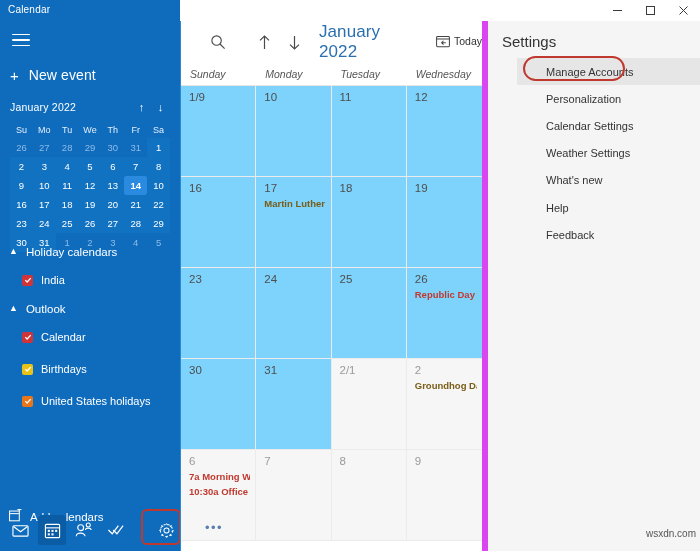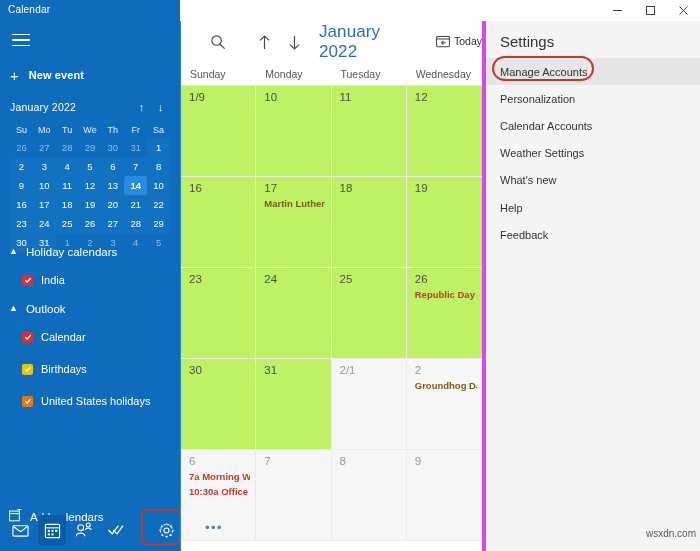--- a/index.html
+++ b/index.html
@@ -44,21 +44,21 @@
     display: flex; flex-direction: column; justify-content: center;
     gap: 4px; padding: 0 4px; cursor: pointer;
   }
   .hamburger span { display: block; height: 1.4px; background: #ffffff; border-radius: 1px; }
 
   .new-event {
     position: absolute; left: 10px; top: 42px; height: 24px;
     display: flex; align-items: center; gap: 10px; cursor: pointer;
   }
   .new-event .plus { font-size: 15px; line-height: 1; font-weight: 300; }
-  .new-event .label { font-size: 11px; font-weight: bold; letter-spacing: .1px; }
+  .new-event .label { font-size: 14px; font-weight: normal; letter-spacing: .1px; }
 
   
   .minical { position: absolute; left: 10px; top: 76px; width: 160px; }
   .mc-head { display: flex; align-items: center; height: 20px; }
   .mc-month { font-size: 10.5px; flex: 1; letter-spacing: .2px; }
   .mc-nav { width: 19px; text-align: center; font-size: 11px; cursor: pointer; line-height: 1; }
   .mc-grid { margin-top: 5px; display: grid; grid-template-columns: repeat(7, 1fr); }
   .mc-dow {
     height: 16px; display: flex; align-items: center; justify-content: center;
     font-size: 9px; color: #e3eefa;
@@ -129,53 +129,53 @@
     font-size: 17px; color: #2a6fb0; margin-left: 10px;
     font-weight: 400; letter-spacing: .1px;
   }
   .today-btn {
     margin-left: 14px; display: flex; align-items: flex-start; gap: 4px;
     font-size: 10.5px; color: #333; cursor: pointer;
   }
 
   .dow-row { display: grid; grid-template-columns: repeat(4, 1fr); height: 23px;
              border-bottom: 1px solid #e6e6e6; }
-  .dow-cell { padding-left: 9px; font-size: 10.5px; color: #555; display: flex; align-items: center; }
+  .dow-cell { padding-left: 9px; font-size: 10.5px; color: #555; display: flex; align-items: center; font-style: italic; }
 
   .weeks { display: flex; flex-direction: column; }
   .week { display: grid; grid-template-columns: repeat(4, 1fr);
           border-bottom: 1px solid #ebebeb; }
   .daycell {
     height: 90px; border-right: 1px solid #ebebeb; padding: 5px 5px 0 8px;
-    position: relative; overflow: hidden; cursor: pointer; background: #bef264;
+    position: relative; overflow: hidden; cursor: pointer; background: #7dd3fc;
   }
   .daycell.dim { background: #f6f6f6; }
   .daycell:last-child { border-right: none; }
   .dnum { font-size: 11.5px; color: #4d4d4d; }
   .daycell.dim .dnum { color: #9a9a9a; }
   .ev {
     font-size: 9.5px; font-weight: bold; margin-top: 4px;
     white-space: nowrap; overflow: hidden;
   }
   .ev.brown { color: #7a5c16; }
   .ev.red { color: #c0392f; }
   .more { position: absolute; left: 24px; bottom: 6px; color: #5a7fae;
           font-size: 13px; letter-spacing: 1.4px; line-height: 1; }
 
   
   .settings {
     position: absolute; left: 482px; top: 21px; width: 218px; height: 530px;
-    background: #f5f5f5; border-left: 4px solid #d946ef;
+    background: #f5f5f5; border-left: 6px solid #d946ef;
   }
   .settings-title {
     padding: 12px 0 8px 14px; font-size: 15px; color: #333; font-weight: 400;
   }
   .set-item {
-    height: 27.2px; display: flex; align-items: center; padding-left: 14px;
-    font-size: 11px; color: #333; cursor: pointer; position: relative;
+    height: 27.2px; display: flex; align-items: center; padding-left: 29px;
+    font-size: 11px; color: #333; cursor: pointer; position: relative; margin-left: 29px;
   }
   .set-item.sel { background: #e6e6e6; }
   .set-ring {
     position: absolute; left: 6px; top: -2px; width: 102px; height: 25px;
     border: 2.2px solid #c0392f; border-radius: 13px; pointer-events: none;
   }
 
   .watermark {
     position: absolute; right: 4px; bottom: 12px;
     font-size: 10px; color: #555; z-index: 50;
@@ -503,21 +503,21 @@
     <div class="settings-title">Settings</div>
     <div id="set-list">
         <div class="set-item sel">
           <span>Manage Accounts</span>
           <div class="set-ring"></div>
         </div>
         <div class="set-item">
           <span>Personalization</span>
         </div>
         <div class="set-item">
-          <span>Calendar Accounts</span>
+          <span>Calendar Settings</span>
         </div>
         <div class="set-item">
           <span>Weather Settings</span>
         </div>
         <div class="set-item">
           <span>What's new</span>
         </div>
         <div class="set-item">
           <span>Help</span>
         </div>

